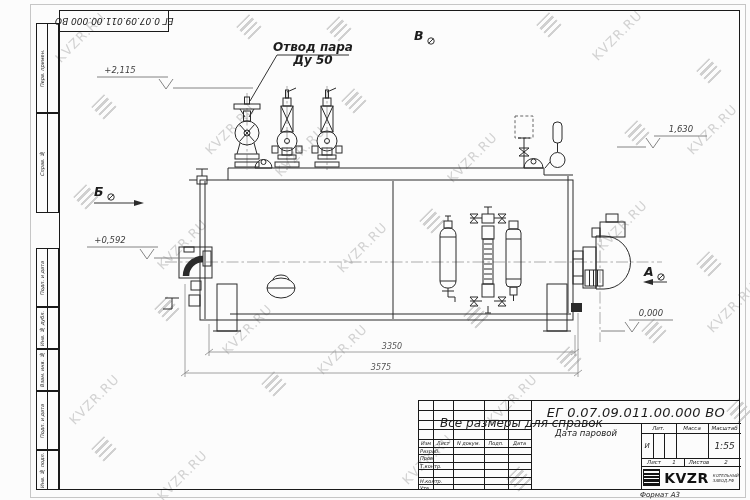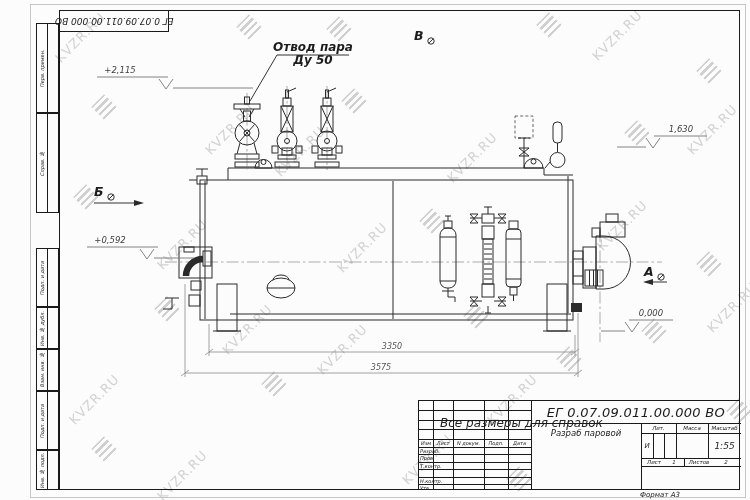--- a/index.html
+++ b/index.html
@@ -397,26 +397,34 @@
     <span class="tbt" style="left:14px;top:38px;width:20px;height:8px;">Лист</span>
     <span class="tbt" style="left:34px;top:38px;width:31px;height:8px;">N докум.</span>
     <span class="tbt" style="left:65px;top:38px;width:24px;height:8px;">Подп.</span>
     <span class="tbt" style="left:89px;top:38px;width:23px;height:8px;">Дата</span>
     <span class="tbt left" style="left:1px;top:46px;width:33px;height:7px;">Разраб.</span>
     <span class="tbt left" style="left:1px;top:53px;width:33px;height:8px;">Пров.</span>
     <span class="tbt left" style="left:1px;top:61px;width:33px;height:7px;">Т.контр.</span>
     <span class="tbt left" style="left:1px;top:76px;width:33px;height:7px;">Н.контр.</span>
     <span class="tbt left" style="left:1px;top:83px;width:33px;height:7px;">Утв.</span>
     <span class="tbt" style="left:112px;top:0;width:210px;height:22px;font-size:13px;letter-spacing:.3px;">ЕГ 0.07.09.011.00.000  ВО</span>
-    <span class="tbt" style="left:112px;top:24px;width:110px;height:16px;font-size:8.5px;">Разраб паровой</span>
+    <span class="tbt" style="left:112px;top:24px;width:110px;height:16px;font-size:8.5px;">Дата паровой</span>
     <span class="tbt" style="left:222px;top:22px;width:35px;height:10px;font-size:5.5px;">Лит.</span>
     <span class="tbt" style="left:257px;top:22px;width:32px;height:10px;font-size:5.5px;">Масса</span>
     <span class="tbt" style="left:289px;top:22px;width:33px;height:10px;font-size:5.5px;">Масштаб</span>
     <span class="tbt" style="left:222px;top:32px;width:12px;height:25px;font-size:7px;">И</span>
     <span class="tbt" style="left:289px;top:32px;width:33px;height:25px;font-size:9px;">1:55</span>
     <span class="tbt" style="left:224px;top:57px;width:22px;height:8px;font-size:5.5px;">Лист</span>
     <span class="tbt" style="left:248px;top:57px;width:14px;height:8px;font-size:5.5px;">1</span>
     <span class="tbt" style="left:266px;top:57px;width:28px;height:8px;font-size:5.5px;">Листов</span>
     <span class="tbt" style="left:298px;top:57px;width:18px;height:8px;font-size:5.5px;">2</span>
+    <div class="logo-cell">
+      <div class="logo-mark"></div>
+      <span class="logo-word">KVZR</span>
+      <span class="logo-sub">
+        <span>КОТЕЛЬНЫЙ</span>
+        <span>ЗАВОД.РФ</span>
+      </span>
+    </div>
   </div>
 
   <div class="fmt">Формат А3</div>
 </div>
 
 </body></html>

